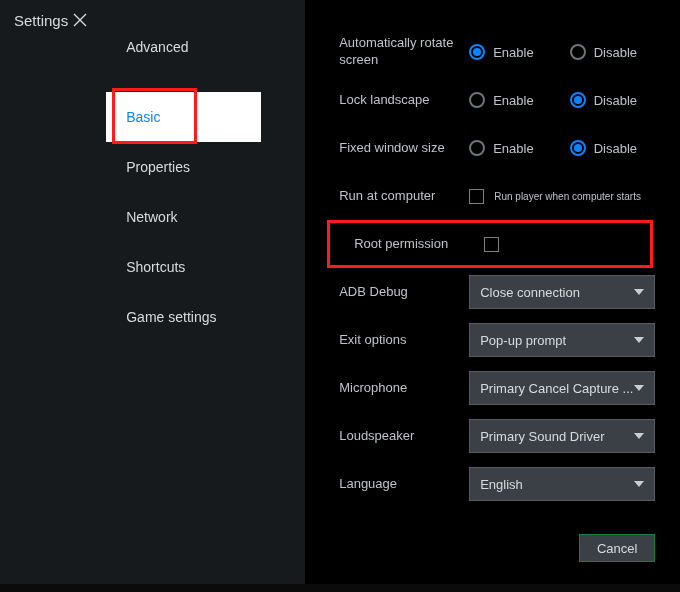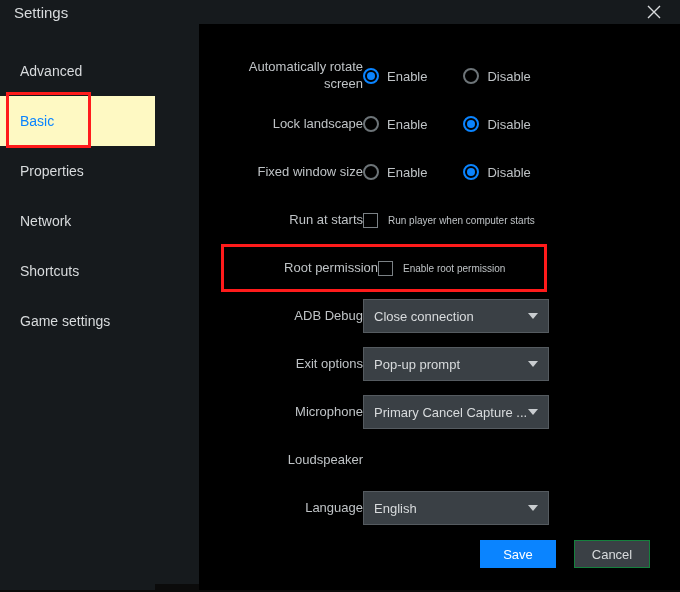--- a/index.html
+++ b/index.html
@@ -1,24 +1,24 @@
 <!DOCTYPE html>
 <html><head>
 <meta charset="utf-8">
 <style>
   * { box-sizing: border-box; margin: 0; padding: 0; font-family: "Segoe UI", Arial, sans-serif; }
   body { background: #0b0b0b; width: 680px; height: 592px; overflow: hidden; color: #e6e6e6; font-size: 13px; }
-  .window { width: 680px; height: 584px; background: #161a1d; display: flex; flex-direction: column; text-align: right; }
+  .window { width: 680px; height: 584px; background: #161a1d; display: flex; flex-direction: row; }
   .titlebar { height: 40px; display: flex; align-items: center; justify-content: space-between; padding: 0 14px; background: #161a1d; }
   .titlebar .title { color: #d8dbdd; font-size: 15px; font-weight: 400; }
   .titlebar .close { color: #d8dbdd; font-size: 16px; cursor: pointer; width: 24px; height: 24px; display:flex; align-items:center; justify-content:center; }
   .body { flex: 1; display: flex; gap: 44px; }
   .sidebar { width: 155px; background: #161a1d; padding-top: 22px; }
   .sidebar-item { height: 50px; display: flex; align-items: center; padding-left: 20px; color: #d8dbdd; font-size: 14px; cursor: pointer; }
-  .sidebar-item.active { background: #fef9c3; color: #0a84ff; }
+  .sidebar-item.active { background: #ffffff; color: #0a84ff; margin-top: 20px; }
   .content { flex: 1; background: #000000; padding: 28px 30px 14px 34px; display: flex; flex-direction: column; }
   .row { display: flex; align-items: center; min-height: 48px; }
   .row .label { width: 130px; color: #bfc3c6; font-size: 13px; line-height: 1.3; }
   .opts { display: flex; gap: 36px; align-items:center; }
   .radio { display: flex; align-items: center; gap: 8px; cursor: pointer; color: #bfc3c6; font-size: 13px; }
   .radio .circle { width: 16px; height: 16px; border-radius: 50%; border: 2px solid #6d7478; display: inline-flex; align-items:center; justify-content:center; background: transparent; }
   .radio.selected .circle { border-color: #0a84ff; }
   .radio.selected .dot { width: 8px; height: 8px; border-radius: 50%; background: #0a84ff; }
   .check { display: flex; align-items: center; gap: 10px; cursor: pointer; color: #bfc3c6; font-size: 10px; }
   .check .box { width: 15px; height: 15px; border: 1.5px solid #7b8185; background: transparent; }
@@ -113,32 +113,31 @@
           <div class="radio selected">
             <span class="circle">
                 <span class="dot"></span>
               </span>
             <span>Disable</span>
           </div>
         </div>
       </div>
 
       <div class="row">
-        <div class="label">Run at starts</div>
+        <div class="label">Run at computer</div>
         <div class="check">
           <span class="box"></span>
           <span>Run player when computer starts</span>
         </div>
       </div>
 
       <div class="row root-row">
         <div class="label">Root permission</div>
         <div class="check">
           <span class="box"></span>
-          <span>Enable root permission</span>
         </div>
       </div>
 
       <div class="row">
         <div class="label">ADB Debug</div>
         <div class="dropdown">
           <span>Close connection</span>
           <span class="chev"></span>
         </div>
       </div>
@@ -154,34 +153,35 @@
       <div class="row">
         <div class="label">Microphone</div>
         <div class="dropdown">
           <span>Primary Cancel Capture ...</span>
           <span class="chev"></span>
         </div>
       </div>
 
       <div class="row">
         <div class="label">Loudspeaker</div>
+        <div class="dropdown">
+          <span>Primary Sound Driver</span>
+          <span class="chev"></span>
+        </div>
       </div>
 
       <div class="row">
         <div class="label">Language</div>
         <div class="dropdown">
           <span>English</span>
           <span class="chev"></span>
         </div>
       </div>
 
       <div class="footer">
-        <div class="btn btn-primary">
-          <span>Save</span>
-        </div>
         <div class="btn btn-secondary">
           <span>Cancel</span>
         </div>
       </div>
 
     </div>
 
   </div>
 </div>
 

